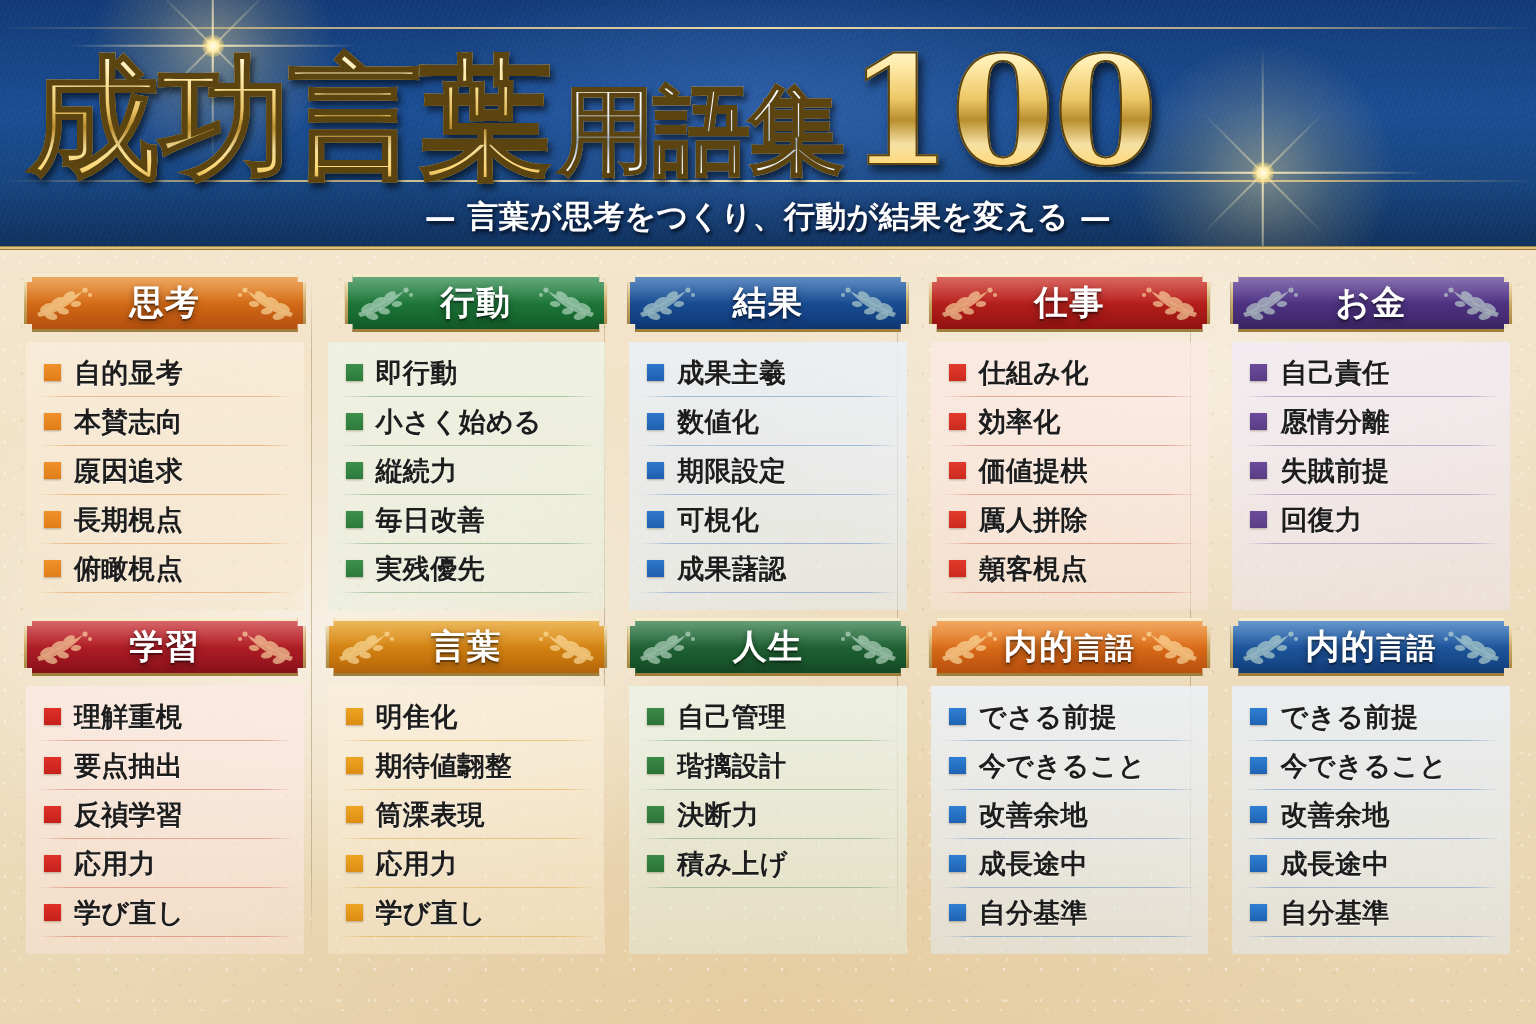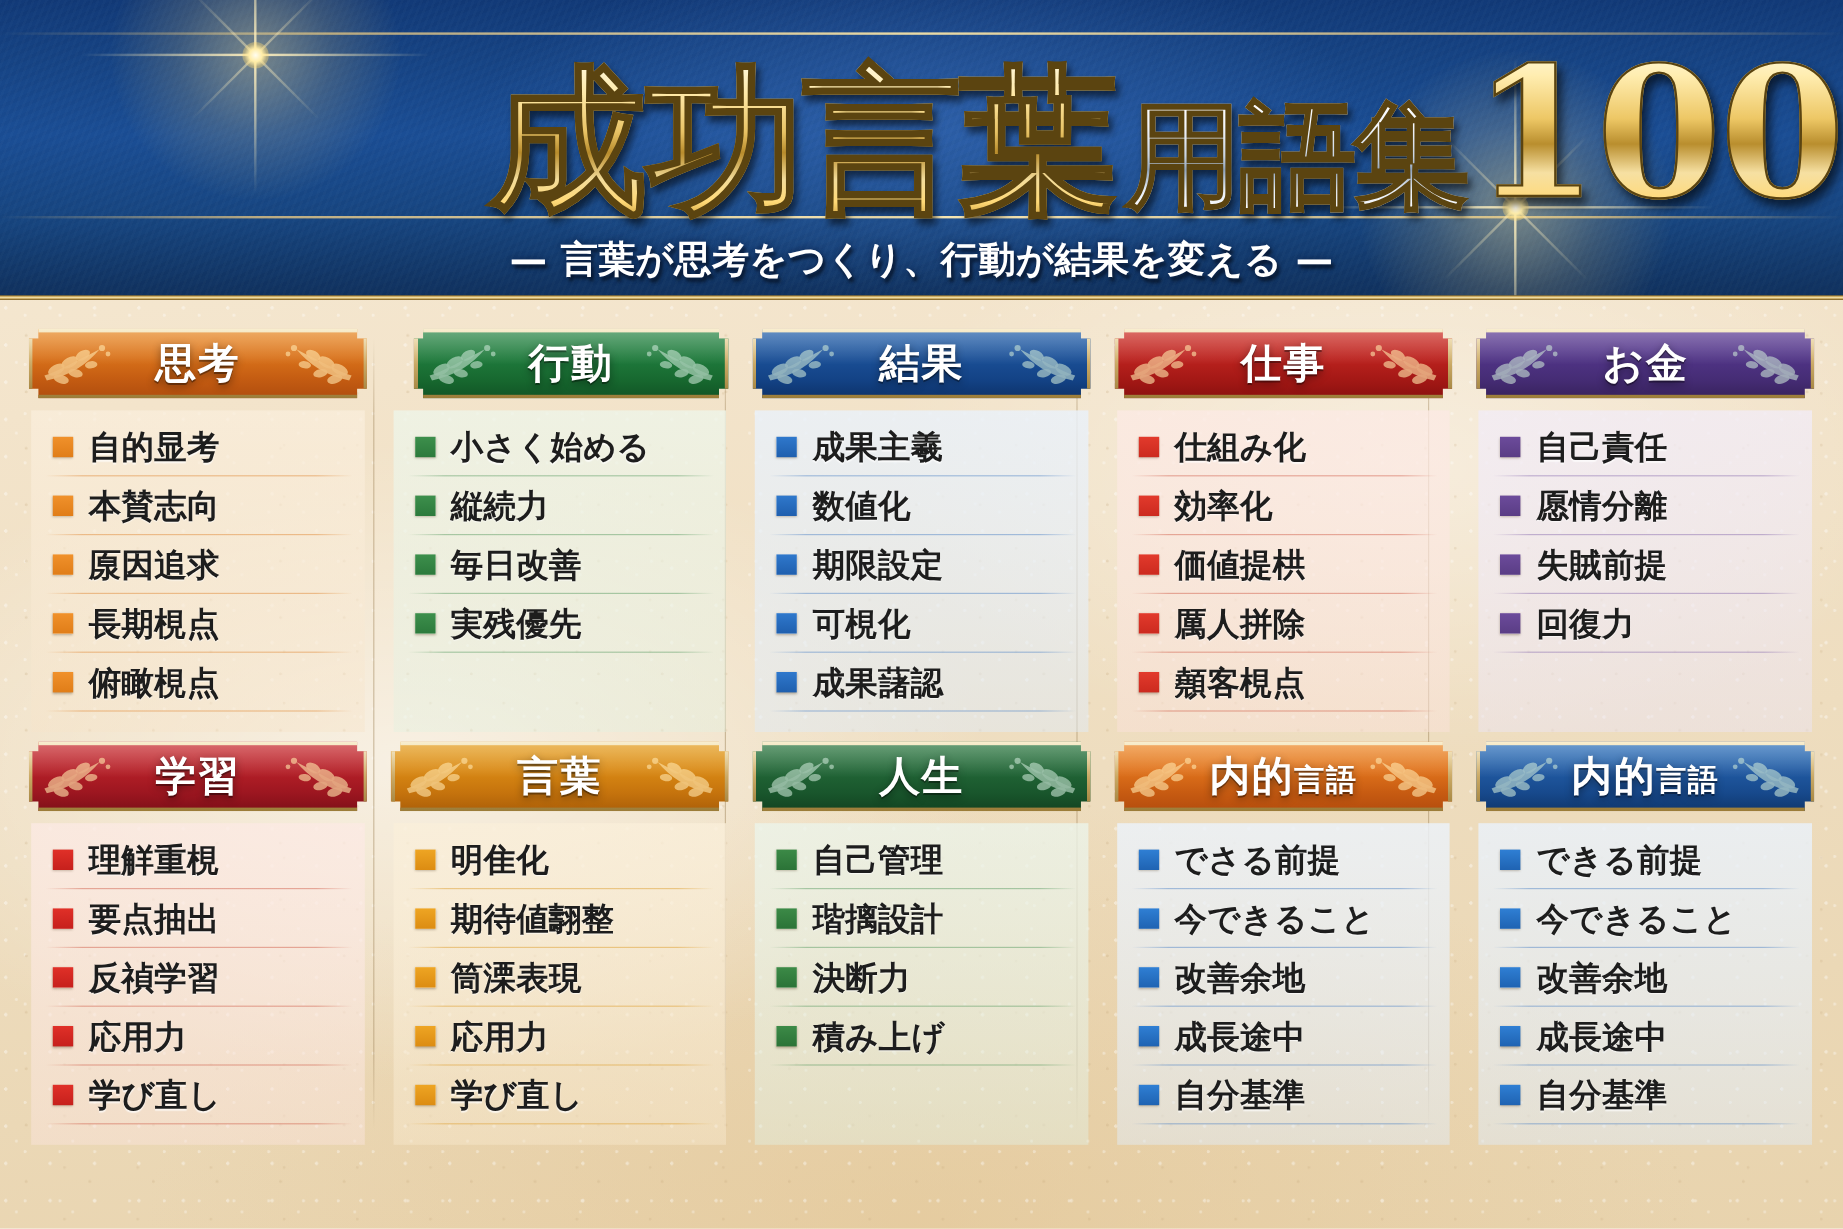--- a/index.html
+++ b/index.html
@@ -88,24 +88,25 @@
   #flareL .d1,#flareL .d2{ width:150px; }
   #flareL .glow{ width:240px; height:240px; }
 
   #flareR{ left:1262px; top:172px; width:1px; height:1px; }
   #flareR .hb{ width:330px; } #flareR .vb{ height:250px; }
   #flareR .d1,#flareR .d2{ width:170px; }
   #flareR .glow{ width:260px; height:260px; }
 
   #title{
     position:absolute; left:0; right:0; top:36px;
-    text-align:right;
+    text-align:left;
     white-space:nowrap;
     line-height:1;
     z-index:4;
+    padding-left:28px;
   }
   #title span{
     display:inline-block;
     vertical-align:baseline;
     font-weight:bold;
     letter-spacing:-.01em;
     -webkit-text-stroke:2px #5b4410;
     paint-order:stroke fill;
   }
   .t-main{
@@ -190,21 +191,21 @@
   }
   .banner .leaf.l{ left:9px; }
   .banner .leaf.r{ right:9px; transform:translateY(-50%) scaleX(-1); }
   .banner .btxt{
     position:relative; z-index:2;
     font-size:34px; font-weight:bold; color:#ffffff;
     letter-spacing:.04em;
     text-shadow:0 2px 0 rgba(0,0,0,.35), 0 3px 7px rgba(0,0,0,.45);
     white-space:nowrap;
   }
-  .banner .btxt .small{ font-size:25px;font-family:Liberation Mono, monospace; }
+  .banner .btxt .small{ font-size:29px;font-family:Liberation Mono, monospace; }
 
   
   .b-orange  { background:linear-gradient(180deg,#e98a26 0%,#d9721a 40%,#c45c12 72%,#b04d0e 100%); }
   .b-green   { background:linear-gradient(180deg,#2e8a4a 0%,#1f7a3c 42%,#17682f 74%,#115425 100%);margin-left:25px; }
   .b-blue    { background:linear-gradient(180deg,#2663ad 0%,#1a4f96 42%,#134285 74%,#0d3269 100%); }
   .b-red     { background:linear-gradient(180deg,#cf3128 0%,#bb221e 42%,#a31815 74%,#8a100f 100%); }
   .b-purple  { background:linear-gradient(180deg,#5f3f96 0%,#503486 42%,#452c74 74%,#37215c 100%); }
   .b-crimson { background:linear-gradient(180deg,#cb2f33 0%,#b41f27 42%,#9c1620 74%,#7f0f18 100%); }
   .b-amber   { background:linear-gradient(180deg,#e6a020 0%,#d98914 40%,#c5730d 74%,#ac5f08 100%);text-align:right; }
   .b-dgreen  { background:linear-gradient(180deg,#2f7a43 0%,#216536 42%,#19562c 74%,#124321 100%); }
@@ -403,20 +404,25 @@
       <circle cx="52" cy="7" r="2.6"></circle>
       <circle cx="57" cy="12" r="2"></circle>
     </g>
   </svg>
 </span>
           <span class="btxt"><span>行動</span></span>
         </div>
         <div class="body">
           <div class="row">
             <span class="bullet"></span>
+            <span class="label">即行動</span>
+            <span class="sep"></span>
+          </div>
+          <div class="row">
+            <span class="bullet"></span>
             <span class="label">小さく始める</span>
             <span class="sep"></span>
           </div>
           <div class="row">
             <span class="bullet"></span>
             <span class="label">縦続力</span>
             <span class="sep"></span>
           </div>
           <div class="row">
             <span class="bullet"></span>

